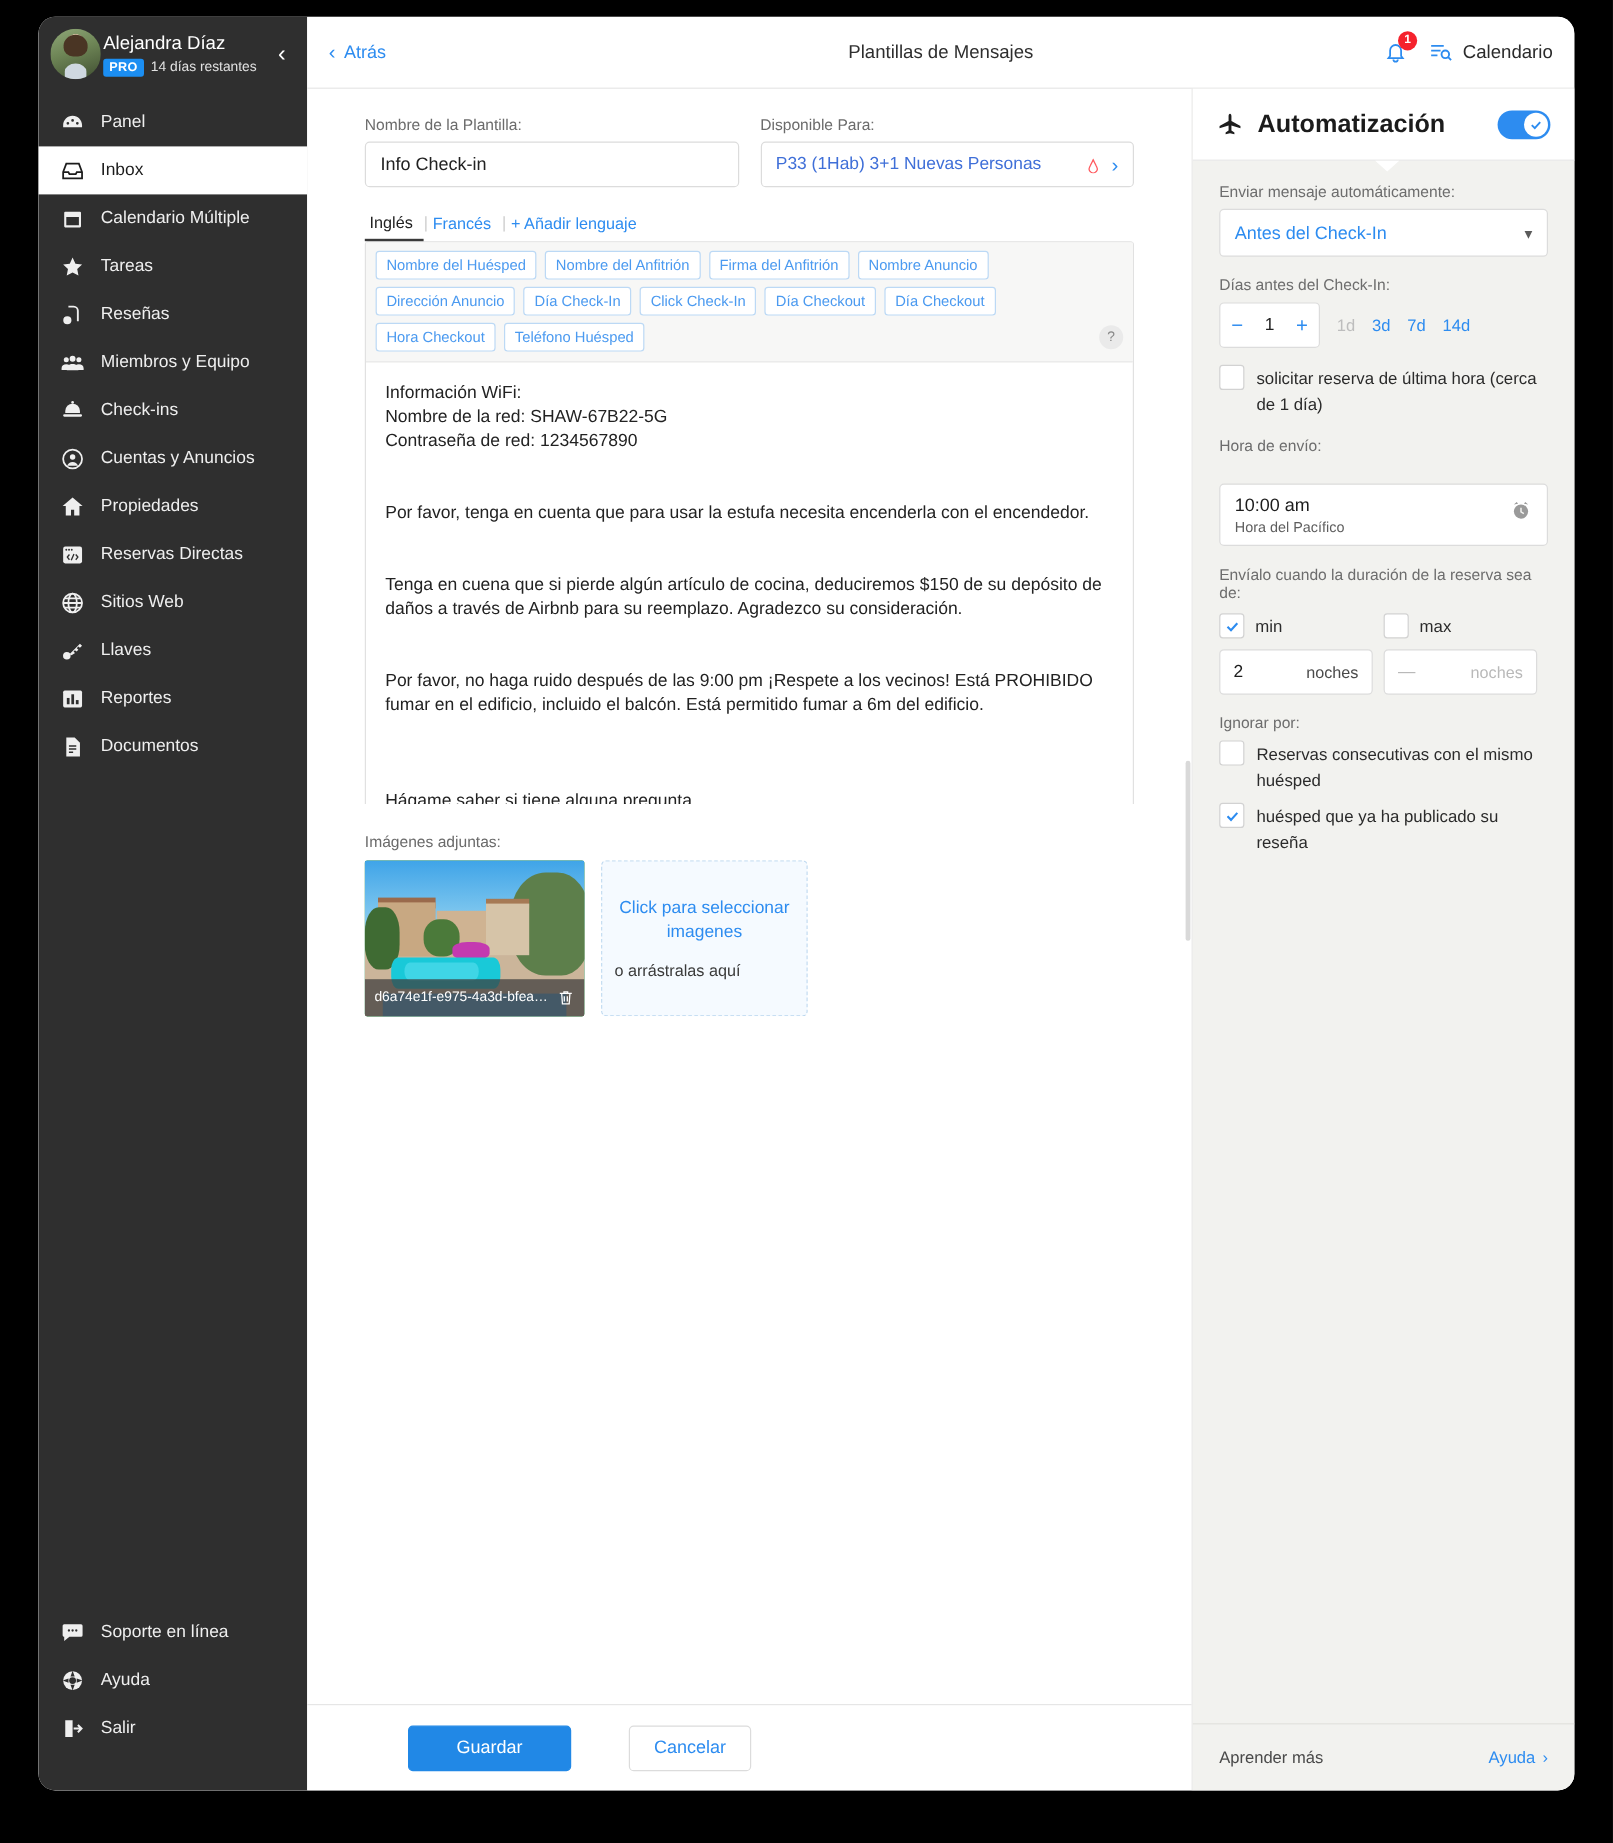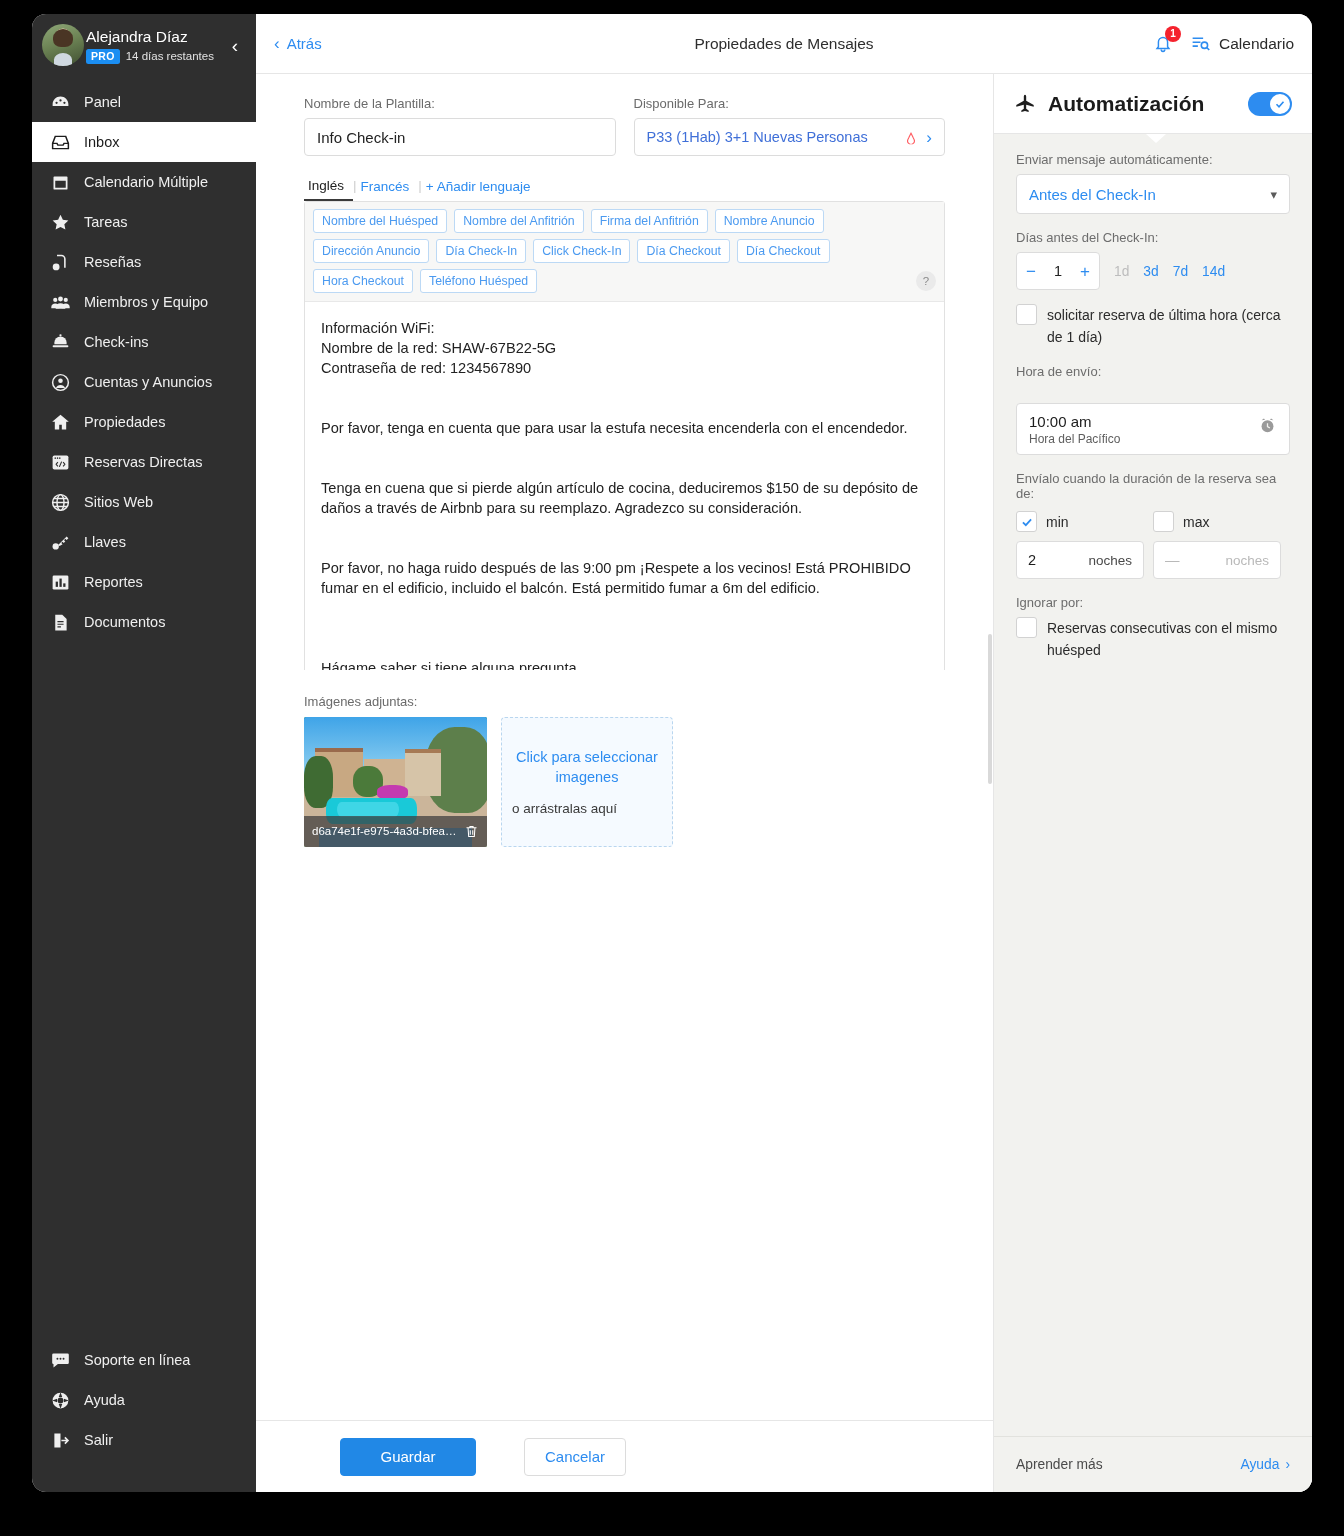--- a/index.html
+++ b/index.html
@@ -525,21 +525,21 @@
       </div>
     </div>
   </aside>
 
   <section class="main">
     <header class="topbar">
       <div class="back-link">
         <span class="back-chev">‹</span>
         <span>Atrás</span>
       </div>
-      <div class="page-title">Propiedades de Mensajes</div>
+      <div class="page-title">Plantillas de Mensajes</div>
       <div class="top-right">
         <div class="bell-wrap">
           <svg viewBox="0 0 24 24" fill="none" stroke="#2d8cf0" stroke-width="1.6">
               <path d="M7 16V11a5 5 0 0110 0v5l1.5 2h-13z"></path>
               <path d="M10 19.2a2 2 0 004 0"></path>
             </svg>
           <span class="bell-badge">1</span>
         </div>
         <div class="cal-link">
           <svg viewBox="0 0 24 24" fill="none" stroke="currentColor" stroke-width="1.8">
@@ -753,20 +753,28 @@
               </div>
             </div>
           </div>
 
           <div class="sec">
             <div class="lbl">Ignorar por:</div>
             <div class="chk-row" style="margin-top:4px">
               <span class="chk"></span>
               <span class="chk-lbl">Reservas consecutivas con el mismo huésped</span>
             </div>
+            <div class="chk-row" style="margin-top:8px">
+              <span class="chk on">
+                  <svg viewBox="0 0 24 24" fill="none" stroke="currentColor" stroke-width="3">
+                    <path d="M5 12.5l5 5 9-10"></path>
+                  </svg>
+                </span>
+              <span class="chk-lbl">huésped que ya ha publicado su reseña</span>
+            </div>
           </div>
         </div>
 
         <div class="auto-foot">
           <span class="learn">Aprender más</span>
           <span class="help-link">
             <span>Ayuda</span>
             <span>›</span>
           </span>
         </div>

